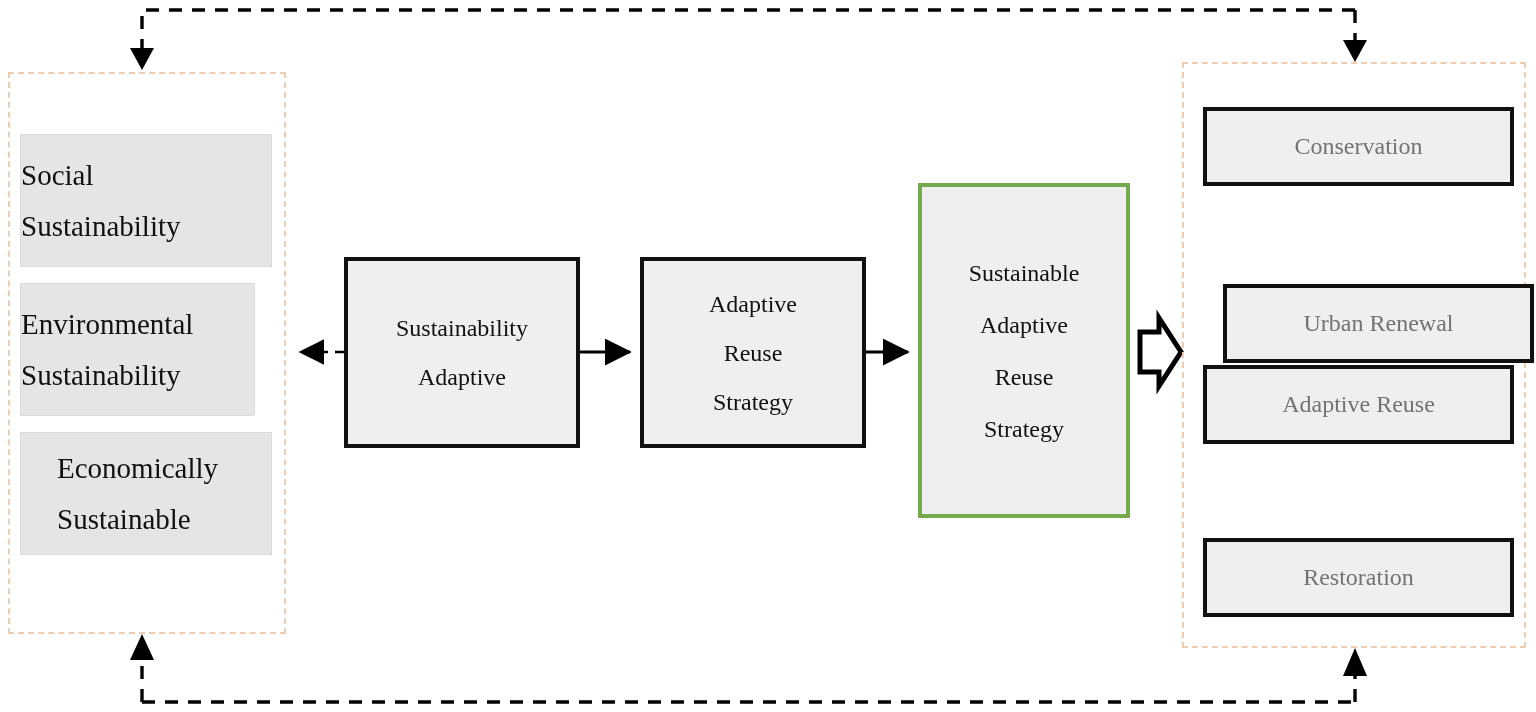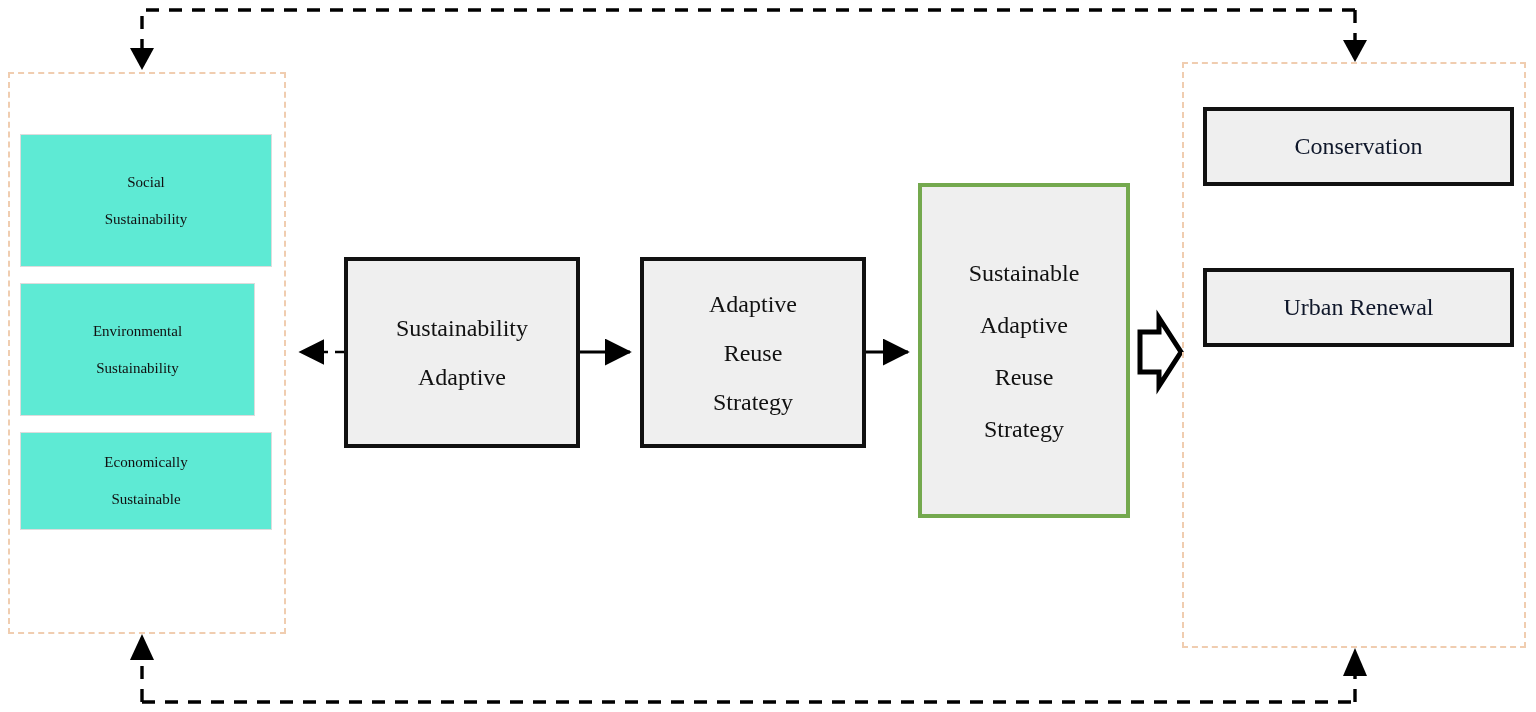--- a/index.html
+++ b/index.html
@@ -16,37 +16,37 @@
     position: absolute;
     border: 2px dashed #f0cdb0;
     background: transparent;
   }
   #group-left  { left: 8px;    top: 72px; width: 278px; height: 562px; }
   #group-right { left: 1182px; top: 62px; width: 344px; height: 586px; }
 
   
   .soft-box {
     position: absolute;
-    background: #5eead4;
+    background: #e5e5e5;
     border: 1px solid #dcdcdc;
     display: flex;
     flex-direction: column;
-    align-items: center;
+    align-items: flex-start;
     justify-content: center;
     text-align: center;
     color: #111;
-    font-size: 15px;
+    font-size: 29px;
     line-height: 1.0;
   }
   .soft-box .ln { display: block; }
   .soft-box .ln + .ln { margin-top: 22px; }
 
   #pillar-0 { left: 20px; top: 134px; width: 252px; height: 133px; }
   #pillar-1 { left: 20px; top: 283px; width: 235px; height: 133px; }
-  #pillar-2 { left: 20px; top: 432px; width: 252px; height: 98px; }
+  #pillar-2 { left: 20px; top: 432px; width: 252px; height: 123px; padding-left: 36px; }
 
   
   .hard-box {
     position: absolute;
     background: #efefef;
     border: 4px solid #111111;
     display: flex;
     flex-direction: column;
     align-items: center;
     justify-content: center;
@@ -82,26 +82,26 @@
   .strip-box {
     position: absolute;
     left: 1203px;
     width: 311px;
     height: 79px;
     background: #efefef;
     border: 4px solid #111111;
     display: flex;
     align-items: center;
     justify-content: center;
-    color: #0f172a;
+    color: #737373;
     font-size: 24px;
   }
   #strip-0 { top: 107px; }
   #strip-1 { top: 196px; }
-  #strip-2 { top: 268px; }
+  #strip-2 { top: 284px; margin-left: 20px; }
   #strip-3 { top: 365px; }
   #strip-4 { top: 446px; }
   #strip-5 { top: 538px; }
 
   
   #connectors {
     position: absolute;
     left: 0; top: 0;
     width: 1536px; height: 712px;
     pointer-events: none;
@@ -188,14 +188,20 @@
   </div>
 
   <div class="group-box" id="group-right"></div>
 
   <div class="strip-box" id="strip-0">
     <span>Conservation</span>
   </div>
   <div class="strip-box" id="strip-2">
     <span>Urban Renewal</span>
   </div>
+  <div class="strip-box" id="strip-3">
+    <span>Adaptive Reuse</span>
+  </div>
+  <div class="strip-box" id="strip-5">
+    <span>Restoration</span>
+  </div>
 
 </div>
 
 </body></html>

